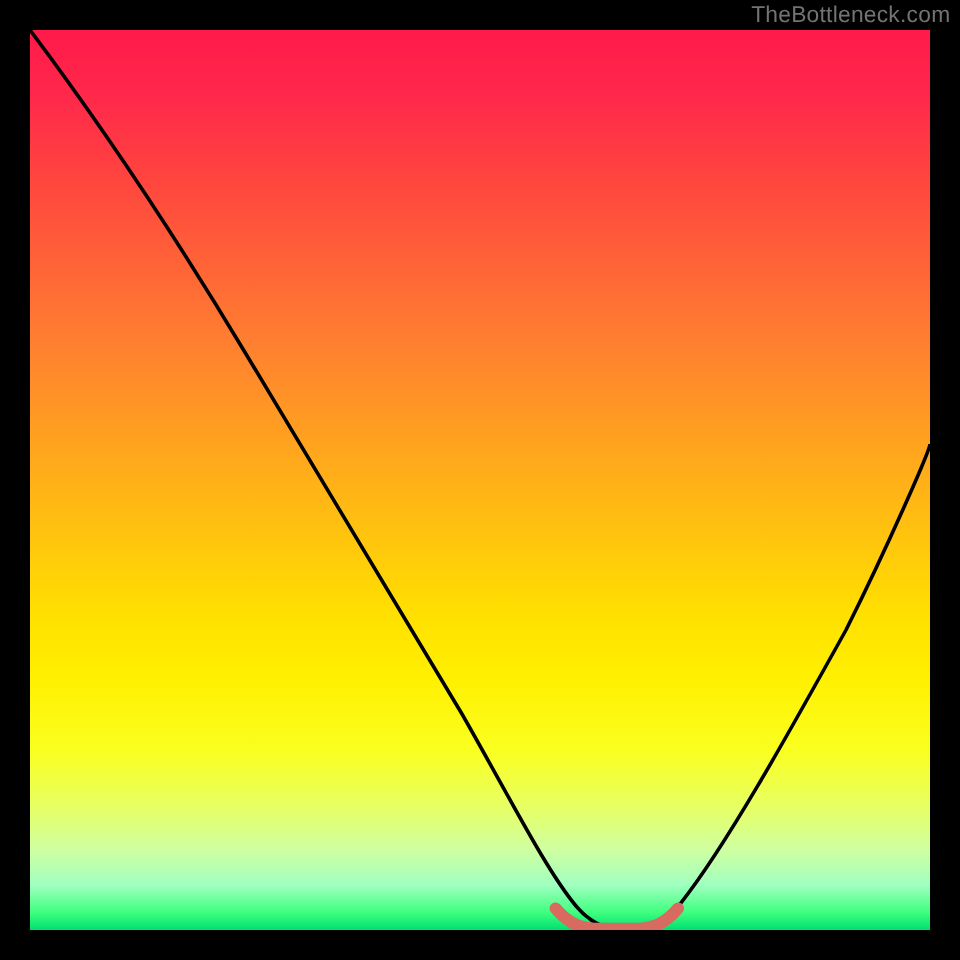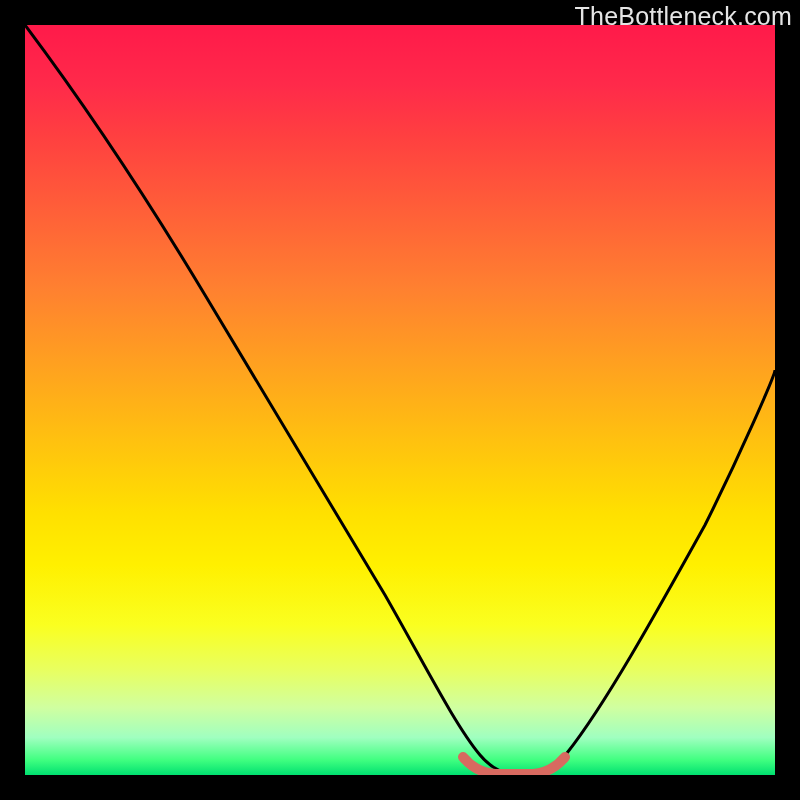--- a/index.html
+++ b/index.html
@@ -51,22 +51,22 @@
     position: absolute;
     left: 0;
     top: 0;
     width: 100%;
     height: 100%;
   }
   .watermark {
     position: absolute;
     top: 2px;
     right: 8px;
-    color: #e5e5e5;
-    font-size: 25px;
+    color: #737373;
+    font-size: 19px;
     font-weight: 500;
     letter-spacing: 0.2px;
   }
 </style>
 </head>
 <body>
 
 <div class="container">
 
   <div class="chart-region">

